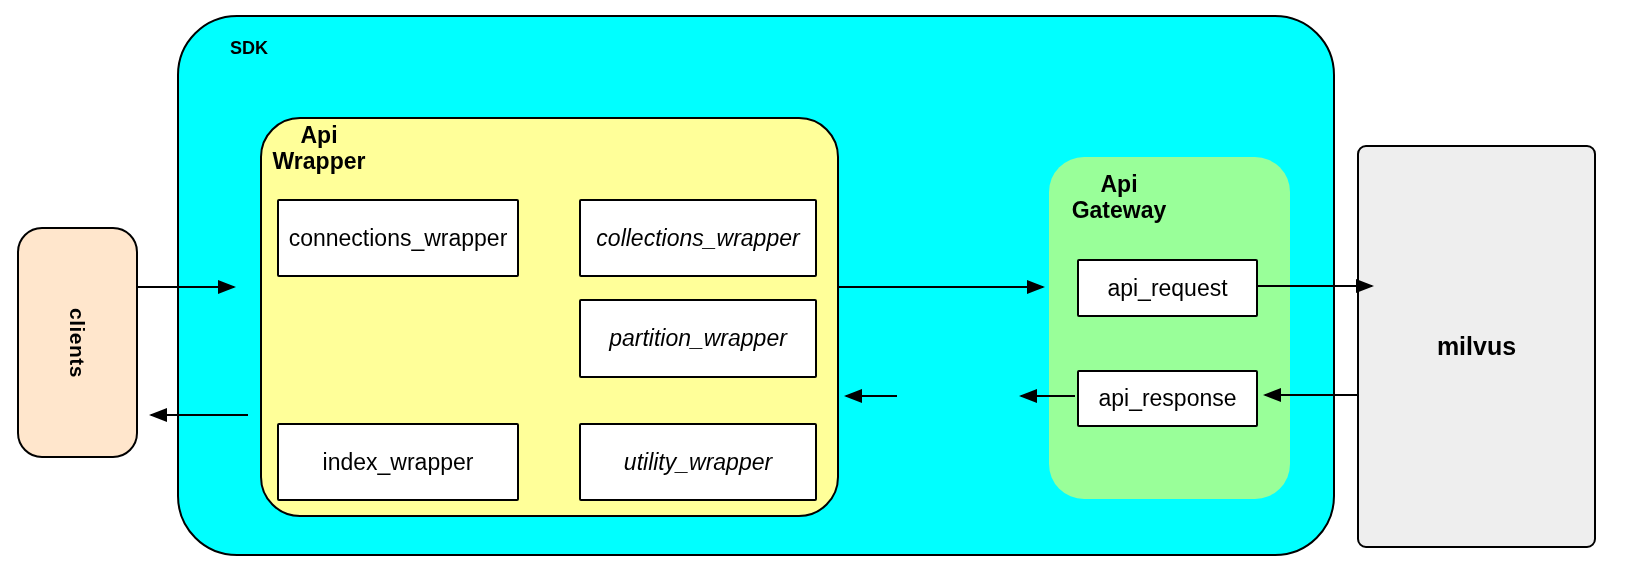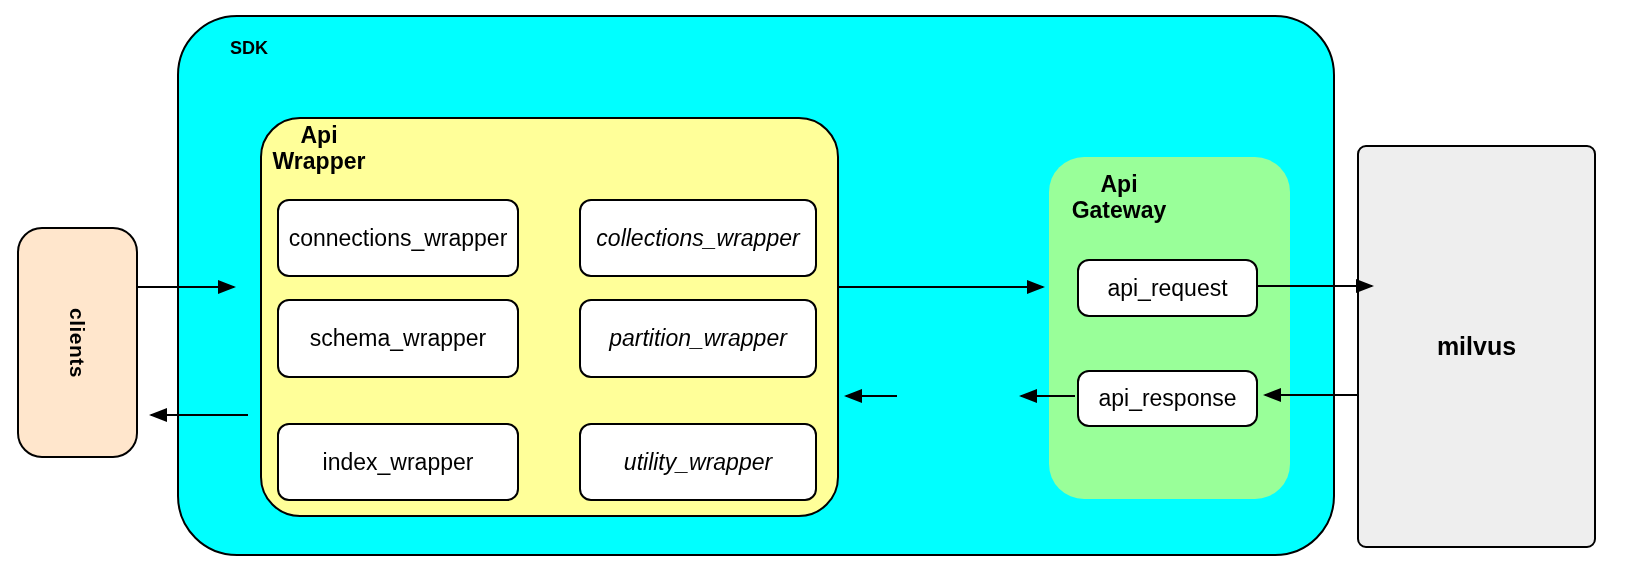--- a/index.html
+++ b/index.html
@@ -28,21 +28,21 @@
 
   .gateway{left:870px;top:140px;width:241px;height:342px;border-radius:35px;background:var(--gateway-fill);}
   .gateway-label{position:absolute;left:10px;top:14px;width:120px;text-align:center;
                  font-weight:bold;font-size:23px;line-height:26px;white-space:pre-line;}
 
   .milvus{left:1357px;top:145px;width:239px;height:403px;border-radius:9px;background:var(--milvus-fill);
           display:flex;align-items:center;justify-content:center;font-weight:bold;font-size:25px;}
 
   
   .leaf{position:absolute;box-sizing:border-box;background:var(--node-fill);
-        border:2px solid var(--stroke);border-radius:12px;
+        border:2px solid var(--stroke);border-radius:2px;
         display:flex;align-items:center;justify-content:center;font-size:23px;}
   .w1{left:15px;width:242px;}
   .w2{left:317px;width:238px;font-style:italic;}
   .r1{top:80px;height:78px;}
   .r2{top:180px;height:79px;}
   .r3{top:280px;height:78px;margin-top:24px;}
 
   .g-req{left:28px;top:102px;width:181px;height:58px;}
   .g-res{left:28px;top:213px;width:181px;height:57px;}
 
@@ -65,23 +65,20 @@
     <span class="sdk-label">SDK</span>
 
     <div class="node api-wrapper bordered">
       <span class="api-wrapper-label">Api
 Wrapper</span>
       <div class="leaf w1 r1">
         <span>connections_wrapper</span>
       </div>
       <div class="leaf w2 r1">
         <span>collections_wrapper</span>
-      </div>
-      <div class="leaf w1 r2">
-        <span>schema_wrapper</span>
       </div>
       <div class="leaf w2 r2">
         <span>partition_wrapper</span>
       </div>
       <div class="leaf w1 r3">
         <span>index_wrapper</span>
       </div>
       <div class="leaf w2 r3">
         <span>utility_wrapper</span>
       </div>

